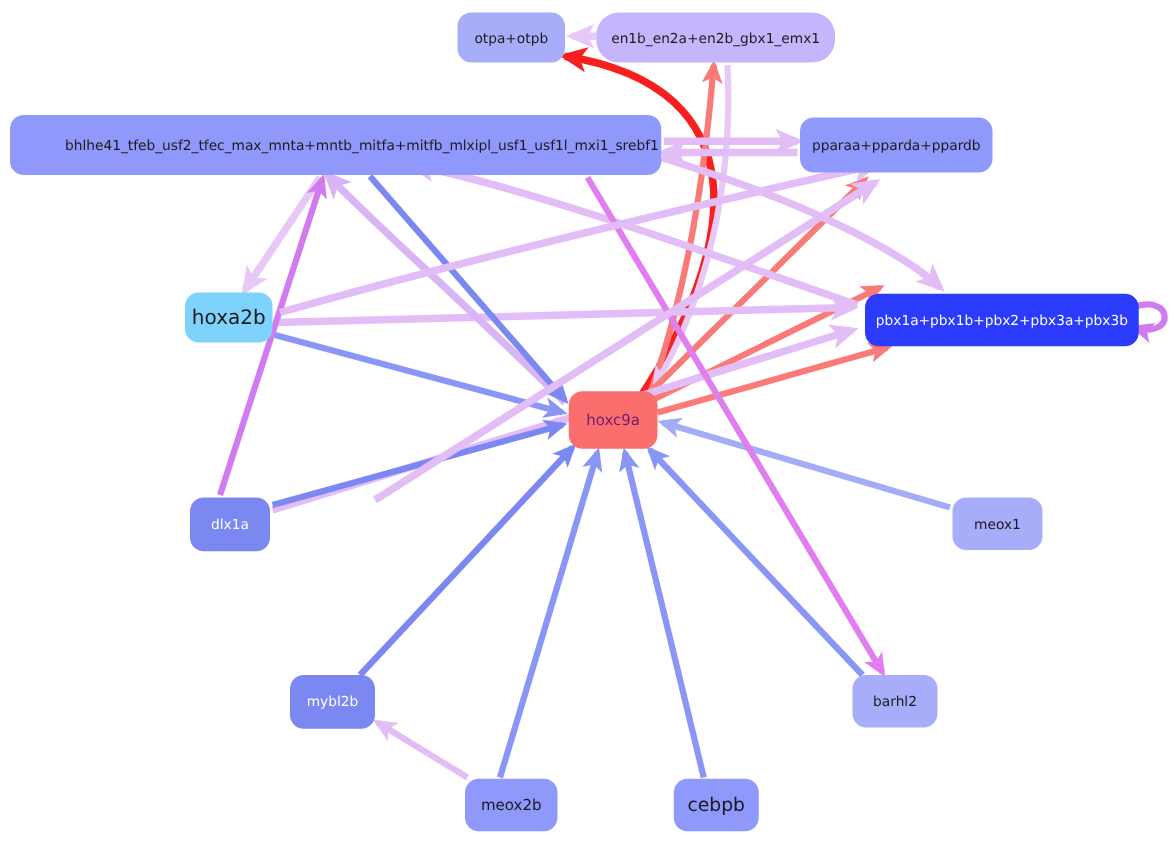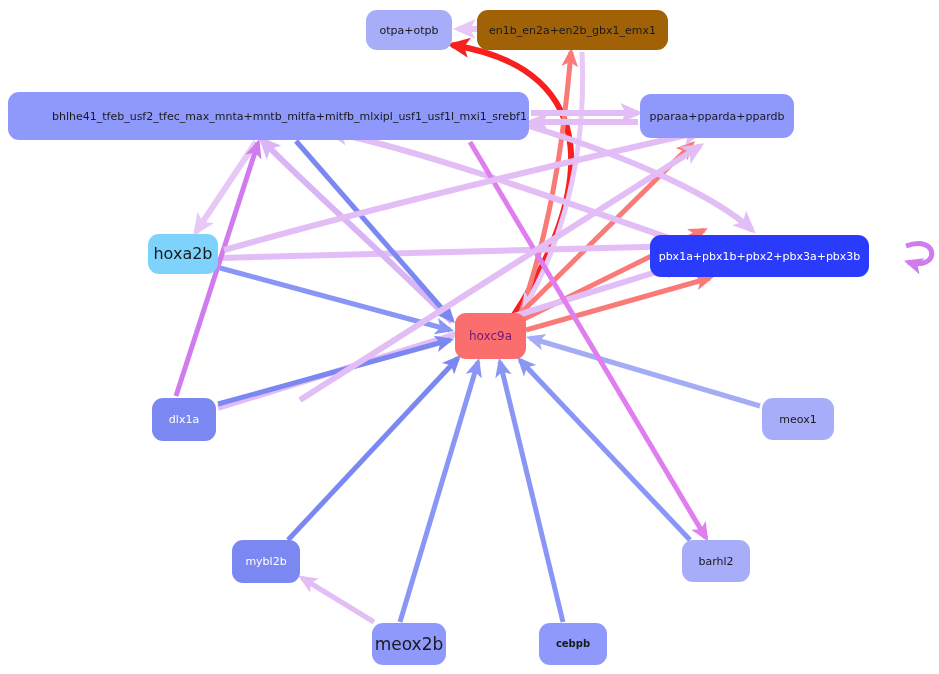--- a/index.html
+++ b/index.html
@@ -137,50 +137,50 @@
         <path d="M 470,142 L 706,538" stroke="#e07ef0" stroke-width="5" fill="none" stroke-linecap="butt" marker-end="url(#ah-e26)"></path>
         <path d="M 374,622 L 302,578" stroke="#e2bdf6" stroke-width="5" fill="none" stroke-linecap="butt" marker-end="url(#ah-e27)"></path>
         <path d="M 300,400 L 700,146" stroke="#e2bdf6" stroke-width="6" fill="none" stroke-linecap="butt" marker-end="url(#ah-e28)"></path>
         <path d="M 224,250 C 400,200 620,150 700,132" stroke="#e2bdf6" stroke-width="6" fill="none" stroke-linecap="butt" marker-end="url(#ah-e29)"></path>
       </g>
   </svg>
   <div id="node-layer">
       <div class="node" style="left: 366px; top: 10px; width: 86px; height: 40px; background: rgb(167, 173, 248); color: rgb(26, 26, 26); font-size: 11px;">
         <span class="node-label">otpa+otpb</span>
       </div>
-      <div class="node" style="left: 477px; top: 10px; width: 191px; height: 40px; background: #a16207; color: rgb(26, 26, 26); font-size: 11px;">
+      <div class="node" style="left: 477px; top: 10px; width: 191px; height: 40px; background: #c4b5fd; color: rgb(26, 26, 26); font-size: 11px; border-radius: 18px;">
         <span class="node-label">en1b_en2a+en2b_gbx1_emx1</span>
       </div>
       <div class="node" style="left: 8px; top: 92px; width: 521px; height: 48px; background: rgb(142, 153, 251); color: rgb(26, 26, 26); font-size: 11px; padding-left: 42px;">
         <span class="node-label">bhlhe41_tfeb_usf2_tfec_max_mnta+mntb_mitfa+mitfb_mlxipl_usf1_usf1l_mxi1_srebf1</span>
       </div>
       <div class="node" style="left: 640px; top: 94px; width: 154px; height: 44px; background: rgb(142, 153, 251); color: rgb(26, 26, 26); font-size: 11px;">
         <span class="node-label">pparaa+pparda+ppardb</span>
       </div>
       <div class="node" style="left: 148px; top: 234px; width: 70px; height: 40px; background: #7dd3fc; color: rgb(26, 26, 26); font-size: 16px;">
         <span class="node-label">hoxa2b</span>
       </div>
-      <div class="node" style="left: 650px; top: 235px; width: 219px; height: 42px; background: rgb(43, 59, 252); color: rgb(255, 255, 255); font-size: 11px;">
+      <div class="node" style="left: 692px; top: 235px; width: 219px; height: 42px; background: rgb(43, 59, 252); color: rgb(255, 255, 255); font-size: 11px;">
         <span class="node-label">pbx1a+pbx1b+pbx2+pbx3a+pbx3b</span>
       </div>
       <div class="node" style="left: 455px; top: 313px; width: 71px; height: 46px; background: rgb(251, 110, 110); color: #701a75; font-size: 12px;">
         <span class="node-label">hoxc9a</span>
       </div>
       <div class="node" style="left: 152px; top: 398px; width: 64px; height: 43px; background: rgb(123, 136, 242); color: rgb(255, 255, 255); font-size: 11px; text-align: right;">
         <span class="node-label">dlx1a</span>
       </div>
       <div class="node" style="left: 762px; top: 398px; width: 72px; height: 42px; background: rgb(167, 173, 248); color: rgb(26, 26, 26); font-size: 11px;">
         <span class="node-label">meox1</span>
       </div>
       <div class="node" style="left: 682px; top: 540px; width: 68px; height: 42px; background: rgb(167, 173, 248); color: rgb(26, 26, 26); font-size: 11px;">
         <span class="node-label">barhl2</span>
       </div>
       <div class="node" style="left: 232px; top: 540px; width: 68px; height: 43px; background: rgb(123, 136, 242); color: rgb(255, 255, 255); font-size: 11px;">
         <span class="node-label">mybl2b</span>
       </div>
-      <div class="node" style="left: 372px; top: 623px; width: 74px; height: 42px; background: rgb(142, 153, 251); color: rgb(26, 26, 26); font-size: 17px;">
+      <div class="node" style="left: 372px; top: 623px; width: 74px; height: 42px; background: rgb(142, 153, 251); color: rgb(26, 26, 26); font-size: 12px;">
         <span class="node-label">meox2b</span>
       </div>
-      <div class="node" style="left: 539px; top: 623px; width: 68px; height: 42px; background: rgb(142, 153, 251); color: rgb(26, 26, 26); font-size: 10px; font-weight: bold;">
+      <div class="node" style="left: 539px; top: 623px; width: 68px; height: 42px; background: rgb(142, 153, 251); color: rgb(26, 26, 26); font-size: 15px;">
         <span class="node-label">cebpb</span>
       </div>
     </div>
 </div>
 
 </body></html>

